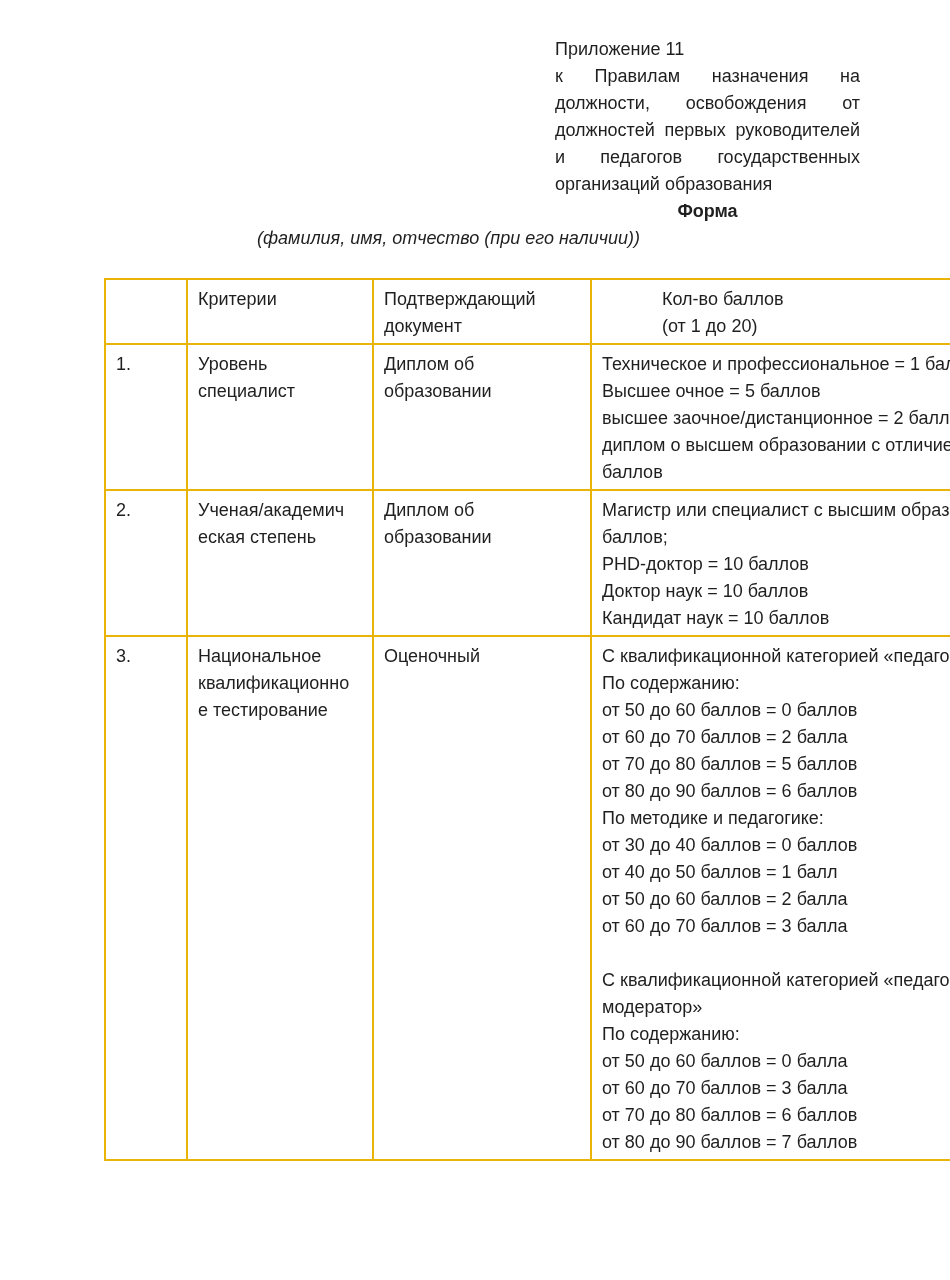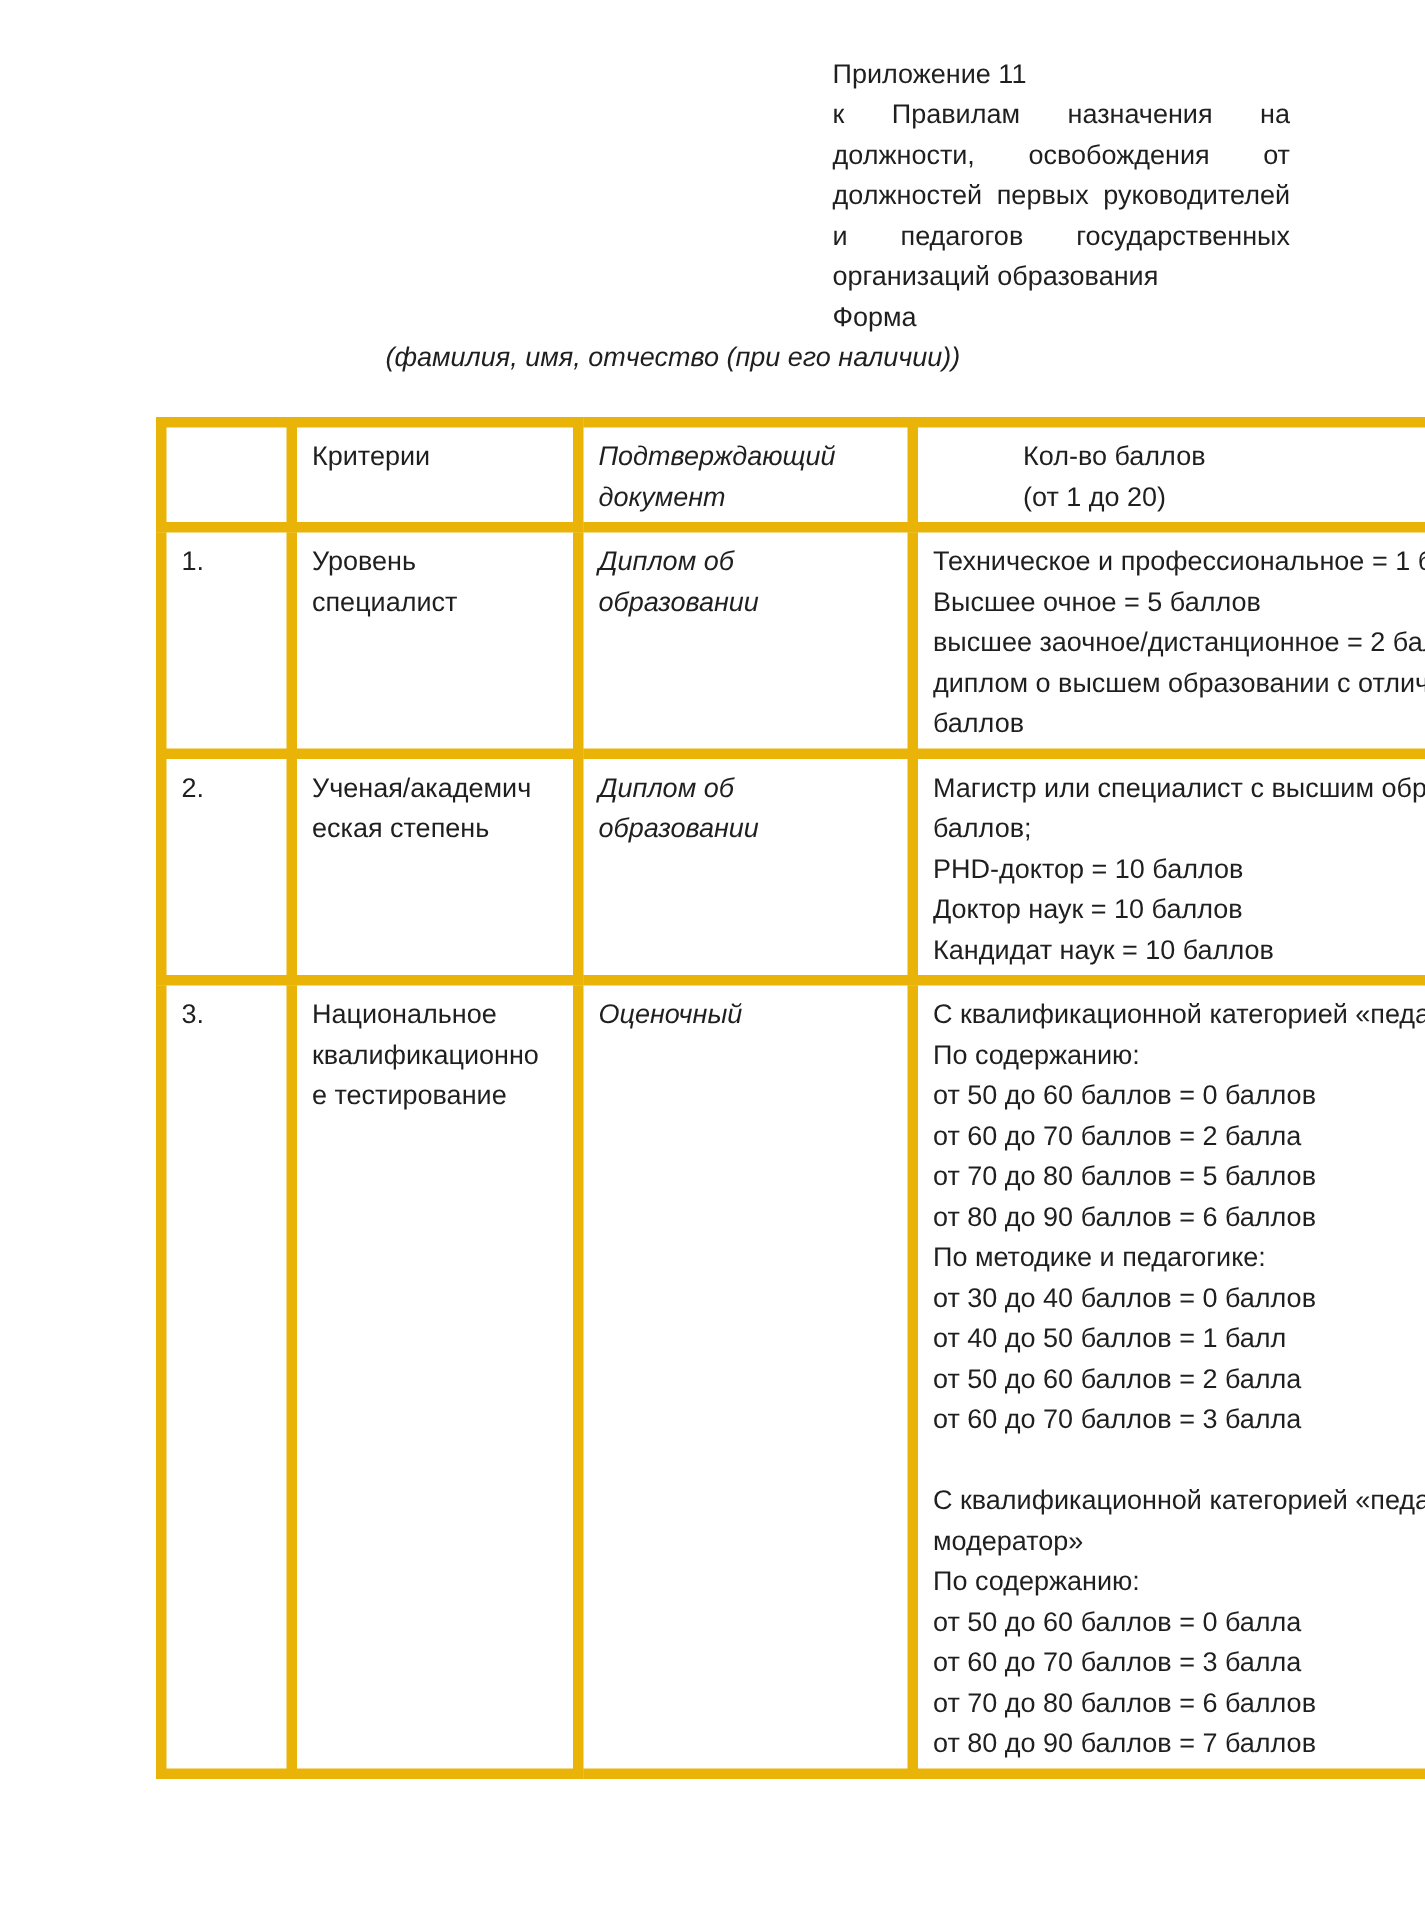--- a/index.html
+++ b/index.html
@@ -20,50 +20,50 @@
     box-sizing: border-box;
     width: 842px;
     height: 1280px;
     padding: 36px 90px 1px 100px;
   }
   .appendix-block {
     width: 305px;
     margin-left: 455px;
   }
   .justify { text-align: justify; }
-  .align-right { text-align: left; }
+  .align-right { text-align: center; font-weight: bold; }
   .title-para {
     margin: 30px 0 0 0;
     text-align: justify;
     text-indent: 68px;
   }
   .name-caption {
     margin-left: 157px;
     font-style: italic;
   }
   table.criteria-table {
     border-collapse: collapse;
     table-layout: fixed;
     width: 828px;
     margin: 26px 0 0 4px;
   }
   .criteria-table th,
   .criteria-table td {
-    border: 7px solid #eab308;
+    border: 2px solid #eab308;
     vertical-align: top;
     font-weight: normal;
     text-align: left;
     padding: 6px 4px 3px 10px;
     white-space: pre-line;
     overflow: hidden;
     margin-top: 36px;
   }
   .col-num  { width: 66px;  padding-left: 13px; }
   .col-crit { width: 170px; padding-left: 13px; }
-  .col-doc  { width: 202px; padding-left: 10px; font-style: italic; }
+  .col-doc  { width: 202px; padding-left: 10px; }
   .col-pts  { width: 390px; padding-left: 6px;  }
   th.col-pts { padding-left: 70px; }
 </style>
 </head>
 <body>
 
 <div class="page">
 
   <div class="appendix-block">
     <div>Приложение 11</div>

